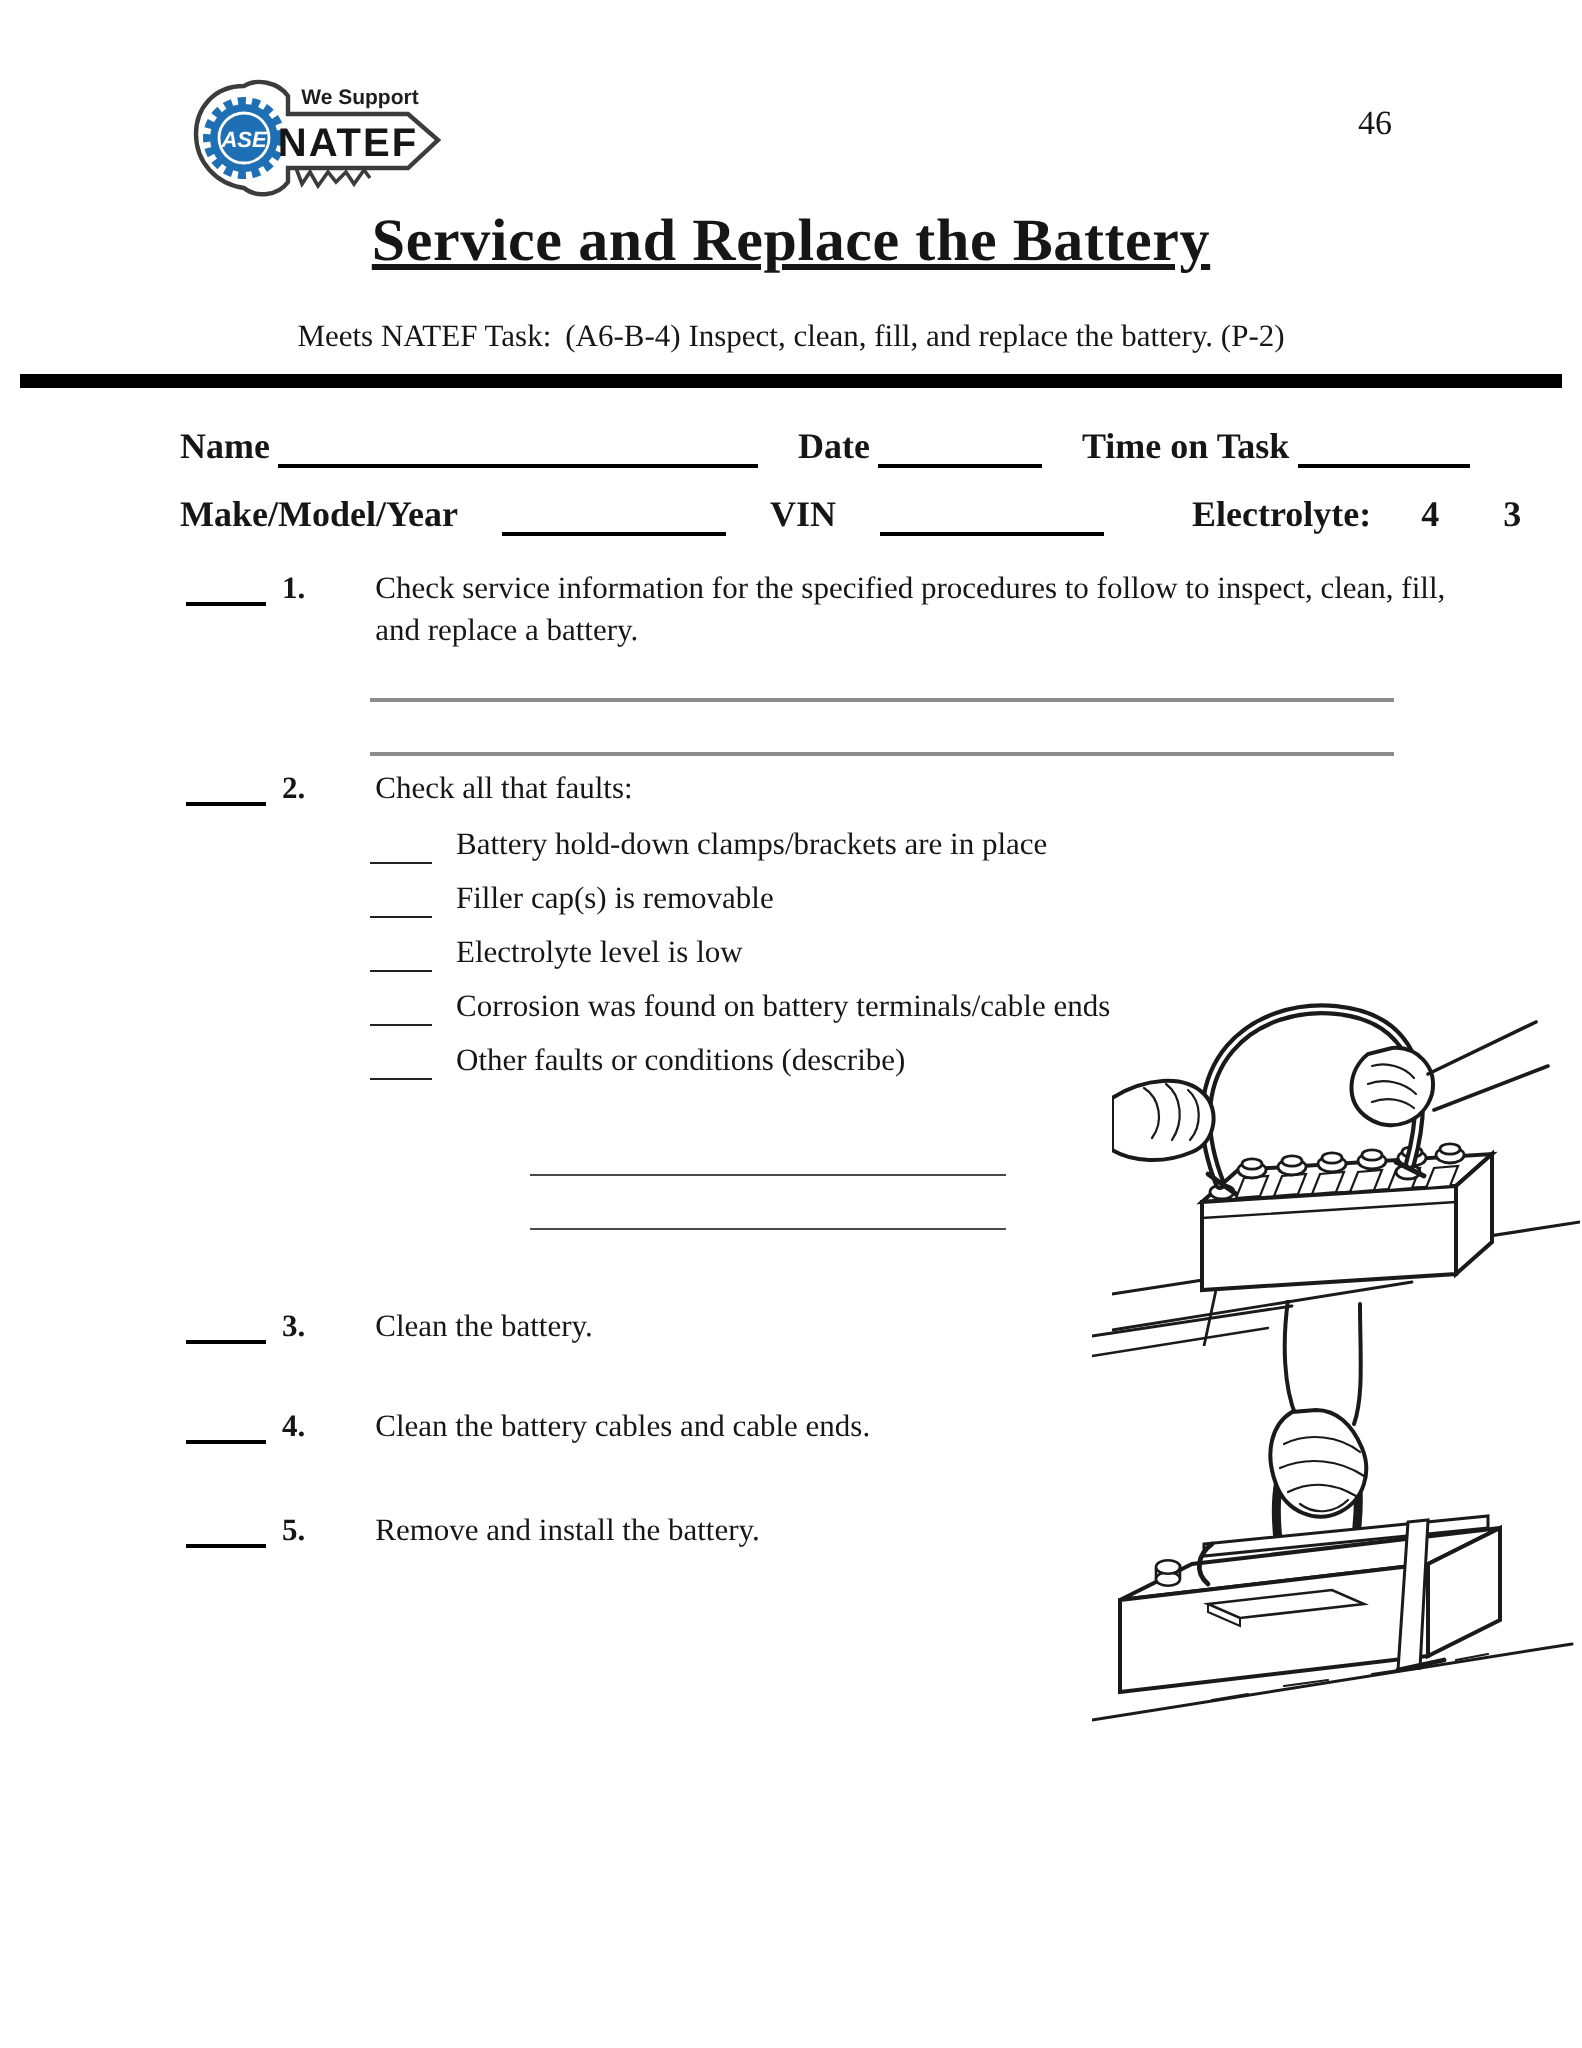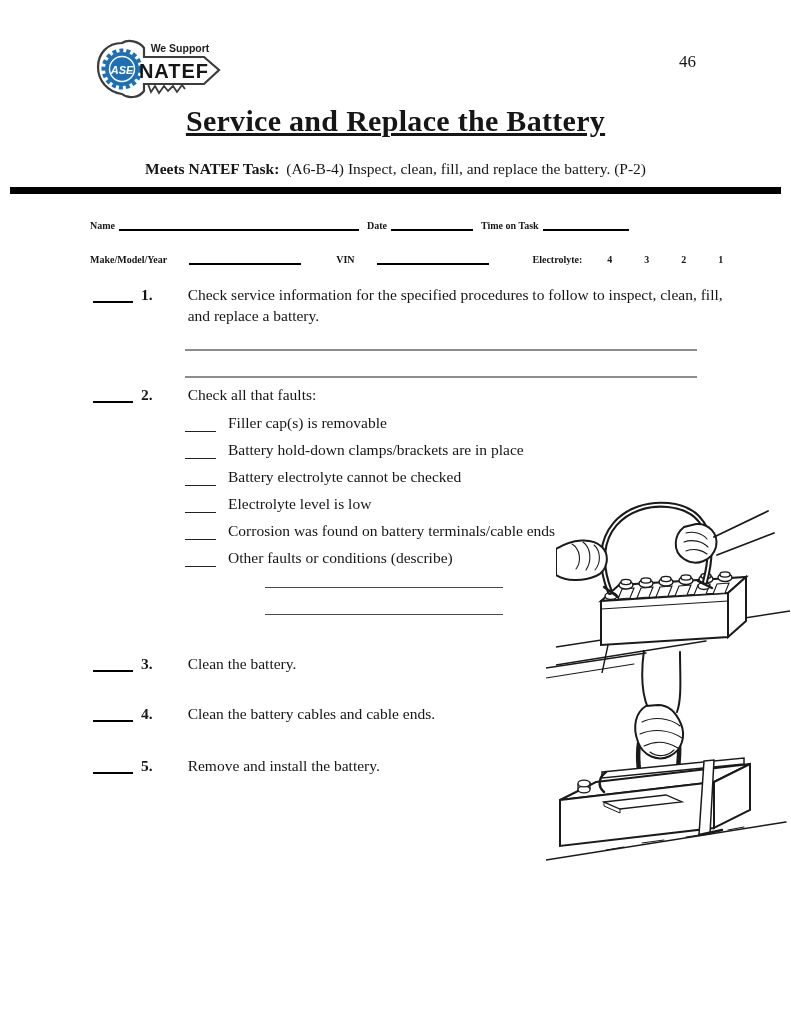--- a/index.html
+++ b/index.html
@@ -1,41 +1,41 @@
 <!DOCTYPE html>
 <html><head>
 <meta charset="utf-8">
 <style>
   html,body{margin:0;padding:0;background:#e8e8e8;}
   .page{
     position:relative;width:791px;height:1024px;background:#ffffff;
     font-family:"Liberation Serif",serif;color:#161616;overflow:hidden;
     margin:0 auto;
   }
-  .b{font-weight:bold;}
+  .b{font-weight:normal;}
   
   .logo{position:absolute;left:92px;top:36px;}
   .page-number{position:absolute;left:679px;top:52px;font-weight:normal;font-size:17px;}
   .title{position:absolute;top:104px;left:0;width:100%;text-align:center;
          font-size:30px;font-weight:bold;margin:0;letter-spacing:.3px;text-decoration:underline;}
   .meets{position:absolute;top:160px;left:0;width:100%;text-align:center;font-size:15.5px;}
   .meets .txt{margin-left:7px;}
   .rule{position:absolute;top:187px;left:10px;width:771px;height:7px;background:#000;}
   
   .frow{position:absolute;left:90px;display:flex;align-items:flex-end;
-        font-size:10px;font-weight:bold;white-space:nowrap;}
+        font-size:18px;font-weight:bold;white-space:nowrap;}
   .frow1{top:213px;}
   .frow2{top:247px;gap:16px;}
   .ul{display:inline-block;border-bottom:2px solid #000;height:16px;}
   .ul-name{width:240px;margin-left:4px;}
   .ul-date{width:82px;margin-left:4px;}
   .ul-tot{width:86px;margin-left:4px;}
   .ul-mmy{width:112px;margin-left:6px;}
   .ul-vin{width:112px;margin-left:6px;}
-  .ml8{margin-left:8px;} .ml22{margin-left:19px;} .ml28{margin-left:28px;}
+  .ml8{margin-left:20px;} .ml22{margin-left:6px;} .ml28{margin-left:28px;}
   .evnum{margin-left:16px;} .evnum-first{margin-left:9px;}
   
   .task{position:absolute;left:93px;font-size:15.5px;line-height:21px;}
   .task-head{display:flex;align-items:flex-start;}
   .tblank{width:40px;height:17px;border-bottom:2px solid #000;flex:none;}
   .tnum{font-weight:bold;margin:0 9px 0 8px;flex:none;}
   .ttext{width:548px;margin-left:26px;}
   .t1{top:284px;} .t2{top:384px;} .t3{top:653px;} .t4{top:703px;} .t5{top:755px;}
   .checkrow{display:flex;align-items:flex-end;margin-top:8px;margin-left:92px;
             font-size:15.5px;line-height:19px;white-space:nowrap;}
@@ -116,29 +116,25 @@
   <div class="wl wl1b"></div>
 
   <div class="task t2">
     <div class="task-head">
       <span class="tblank"></span>
       <span class="tnum">2.</span>
       <span class="ttext">Check all that faults:</span>
     </div>
     <div class="checkrow">
       <span class="cblank"></span>
+      <span>Battery hold-down clamps/brackets are in place</span>
+    </div>
+    <div class="checkrow">
+      <span class="cblank"></span>
       <span>Filler cap(s) is removable</span>
-    </div>
-    <div class="checkrow">
-      <span class="cblank"></span>
-      <span>Battery hold-down clamps/brackets are in place</span>
-    </div>
-    <div class="checkrow">
-      <span class="cblank"></span>
-      <span>Battery electrolyte cannot be checked</span>
     </div>
     <div class="checkrow">
       <span class="cblank"></span>
       <span>Electrolyte level is low</span>
     </div>
     <div class="checkrow">
       <span class="cblank"></span>
       <span>Corrosion was found on battery terminals/cable ends</span>
     </div>
     <div class="checkrow">

